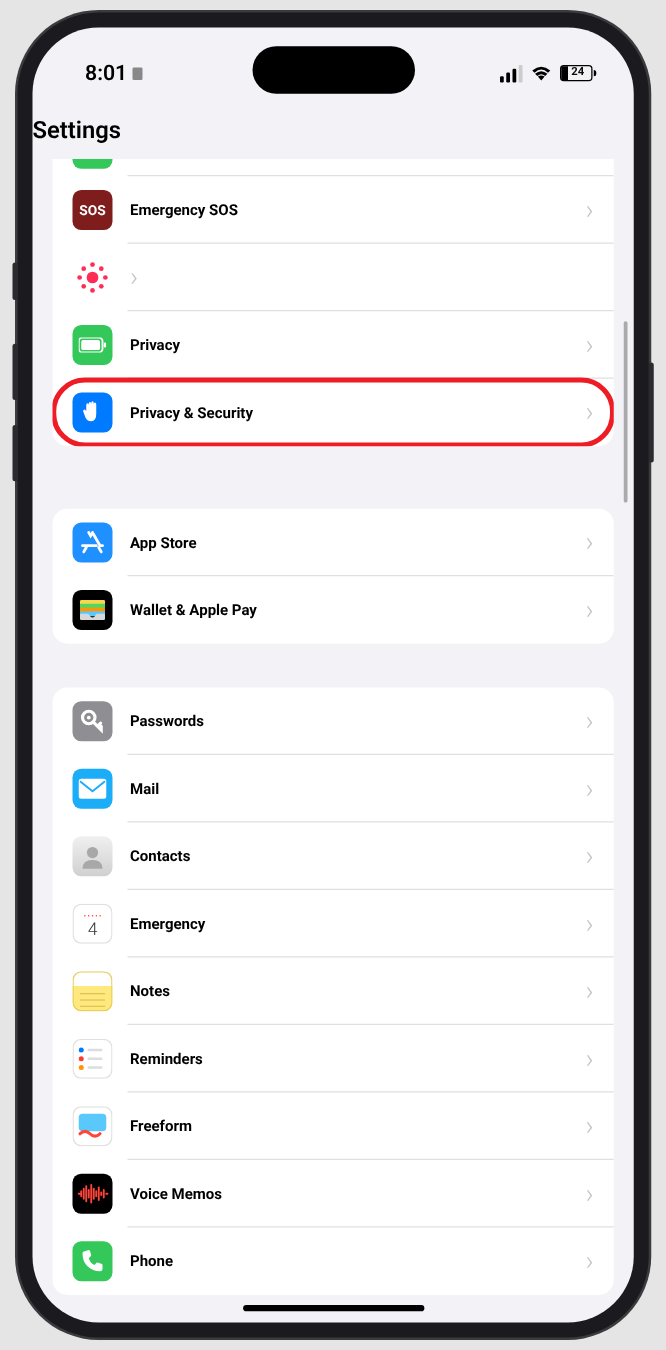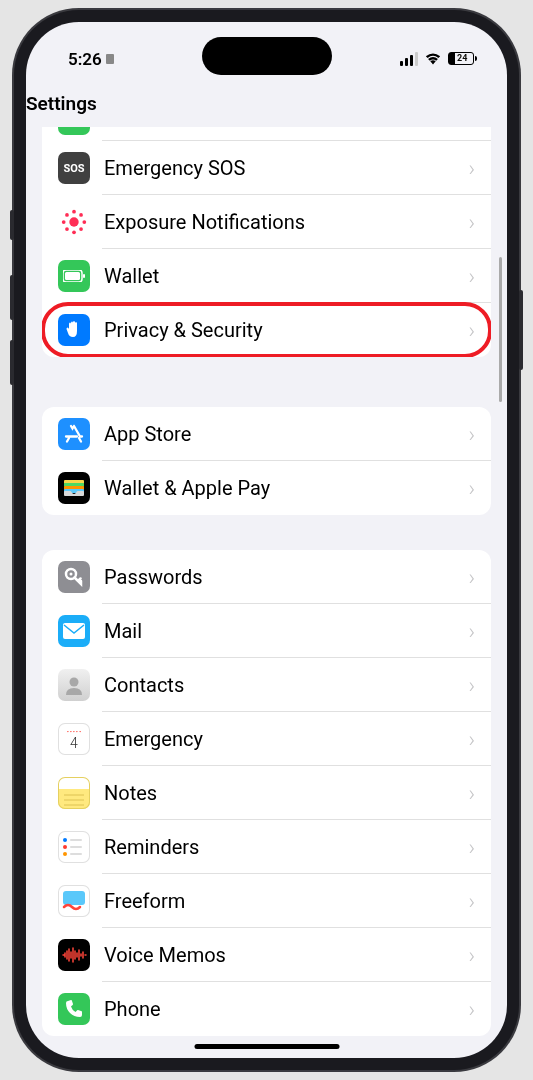--- a/index.html
+++ b/index.html
@@ -240,32 +240,33 @@
       align-items: center;
       justify-content: center;
       flex-shrink: 0;
       color: #fff;
       font-size: 13px;
       font-weight: bold;
     }
     
     .label {
       flex: 1;
-      font-size: 20px;
+      font-size: 12px;
       color: #000;
+      font-weight: bold;
     }
     
     .chevron {
       color: #c5c5c7;
       font-size: 22px;
       font-weight: 300;
     }
     
     
-    .icon-sos { background: #404040; font-size: 11px; }
+    .icon-sos { background: #7f1d1d; font-size: 11px; }
     .icon-exposure { background: #fff; position: relative; }
     .icon-exposure svg { width: 30px; height: 30px; }
     .icon-battery { background: #34c759; }
     .icon-privacy { background: #007aff; }
     .icon-appstore { background: #1e90ff; }
     .icon-wallet { background: #000; }
     .icon-passwords { background: #8e8e93; }
     .icon-mail { background: #1badf8; }
     .icon-contacts { background: linear-gradient(#f0f0f0, #d0d0d0); }
     .icon-calendar { background: #fff; box-shadow: inset 0 0 0 1px #e0e0e0; }
@@ -333,21 +334,21 @@
     <div class="phone-button-left"></div>
     <div class="phone-button-left"></div>
   </div>
   <div class="phone-button-right"></div>
 
   <div class="screen">
     <div class="dynamic-island"></div>
 
     <div class="status-bar">
       <div class="status-time">
-        <span>5:26</span>
+        <span>8:01</span>
         <span class="time-icon"></span>
       </div>
       <div class="status-right">
         <div class="signal-bars">
           <div class="signal-bar" style="height:5px"></div>
           <div class="signal-bar" style="height:8px"></div>
           <div class="signal-bar" style="height:11px"></div>
           <div class="signal-bar" style="height:14px;background:#ccc"></div>
         </div>
         <svg class="wifi-icon" viewBox="0 0 20 14">
@@ -387,32 +388,31 @@
                   <circle cx="16" cy="27" r="2"></circle>
                   <circle cx="5" cy="16" r="2"></circle>
                   <circle cx="27" cy="16" r="2"></circle>
                   <circle cx="8.5" cy="8.5" r="2"></circle>
                   <circle cx="23.5" cy="8.5" r="2"></circle>
                   <circle cx="8.5" cy="23.5" r="2"></circle>
                   <circle cx="23.5" cy="23.5" r="2"></circle>
                 </g>
               </svg>
           </div>
-          <div class="label">Exposure Notifications</div>
           <div class="chevron">›</div>
         </div>
         <div class="row">
           <div class="icon icon-battery">
             <svg width="22" height="12" viewBox="0 0 22 12">
                 <rect x="0" y="0" width="19" height="12" rx="3" fill="none" stroke="#fff" stroke-width="1.5"></rect>
                 <rect x="2" y="2" width="15" height="8" rx="1.5" fill="#fff"></rect>
                 <rect x="20" y="4" width="2" height="4" rx="1" fill="#fff"></rect>
               </svg>
           </div>
-          <div class="label">Wallet</div>
+          <div class="label">Privacy</div>
           <div class="chevron">›</div>
         </div>
         <div class="row highlighted">
           <div class="icon icon-privacy">
             <svg width="18" height="20" viewBox="0 0 18 20">
                 <path d="M4 8 L4 4 Q4 2.5 5 2.5 Q6 2.5 6 4 L6 7 L6 3 Q6 1.5 7 1.5 Q8 1.5 8 3 L8 7 L8 2.5 Q8 1 9 1 Q10 1 10 2.5 L10 7 L10 3.5 Q10 2 11 2 Q12 2 12 3.5 L12 11 Q12 17 8 17 Q4 17 3 13 L1.5 9 Q1.5 7.5 2.5 7.5 Q3.5 7.5 4 9 Z" fill="#fff"></path>
               </svg>
           </div>
           <div class="label">Privacy &amp; Security</div>
           <div class="chevron">›</div>

